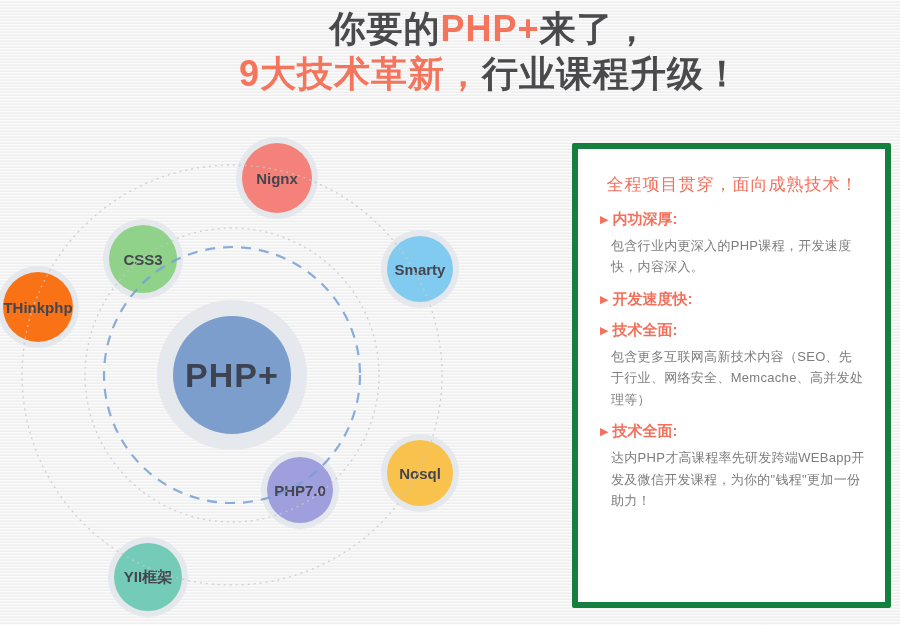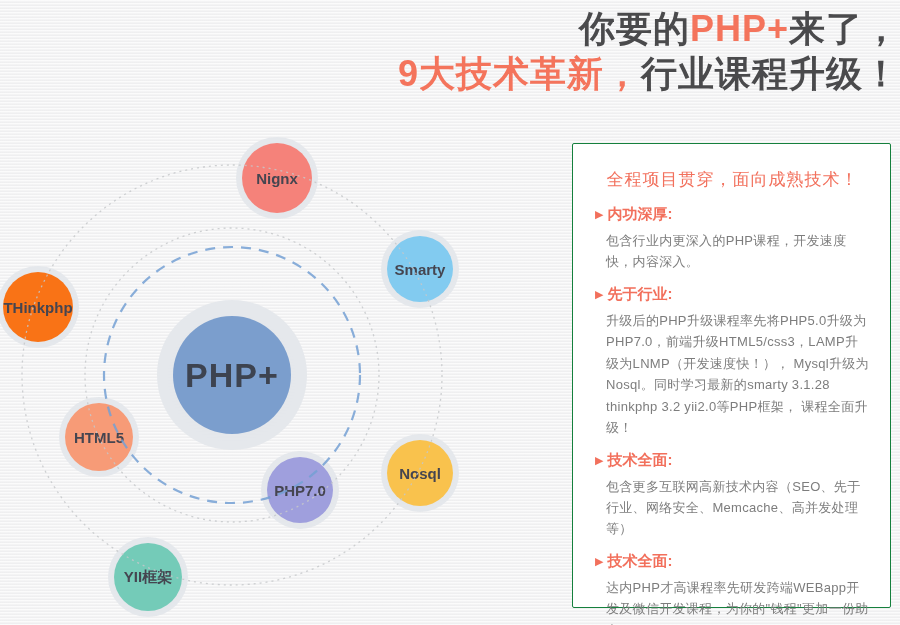--- a/index.html
+++ b/index.html
@@ -14,21 +14,21 @@
       180deg,
       rgba(255,255,255,0.65) 0px, rgba(255,255,255,0.65) 1px,
       rgba(222,222,224,0.28) 2px, rgba(232,232,234,0.15) 3px
     );
   }
 
   
   .title-wrap {
     position: absolute;
     top: 6px; left: 80px; width: 820px;
-    text-align: right;
+    text-align: center;
     z-index: 5;
   }
   .title-line {
     font-size: 36px;
     font-weight: bold;
     line-height: 45px;
     letter-spacing: 1px;
     white-space: nowrap;
   }
   .t-dark   { color: var(--title-dark, #4a4a4c); }
@@ -62,21 +62,21 @@
     color: #3d4350;
     box-shadow: 0 0 0 16px rgba(228,231,235,0.95), 0 3px 8px rgba(0,0,0,0.08);
   }
 
   
   .panel {
     position: absolute;
     left: 572px; top: 143px;
     width: 319px; height: 465px;
     background: #ffffff;
-    border: 1px solid #15803d;
+    border: 6px solid #15803d;
     border-radius: 2px;
     padding: 24px 20px 16px 22px;
     z-index: 4;
   }
   .panel-header {
     text-align: center;
     font-size: 17px;
     color: var(--panel-accent, #f27b6b);
     letter-spacing: 1px;
     margin-bottom: 14px;
@@ -113,28 +113,28 @@
 
 <div class="diagram">
 
   <div class="bubble center-bubble" style="left: 173px; top: 316px; height: 118px; width: 118px; background: rgb(123, 158, 205);">
     <span>PHP+</span>
   </div>
 
   <div class="bubble" style="left: 242px; top: 143px; height: 70px; width: 70px; background: rgb(245, 130, 122); justify-content: center;">
       <span>Nignx</span>
     </div>
+  <div class="bubble" style="left: 109px; top: 225px; height: 68px; width: 68px; background: rgb(144, 210, 138);">
+      <span>CSS3</span>
+    </div>
   <div class="bubble" style="left: 3px; top: 272px; height: 70px; width: 70px; background: #f97316;">
       <span>THinkphp</span>
     </div>
   <div class="bubble" style="left: 387px; top: 236px; height: 66px; width: 66px; background: rgb(130, 203, 240);">
       <span>Smarty</span>
-    </div>
-  <div class="bubble" style="left: 65px; top: 403px; height: 68px; width: 68px; background: rgb(247, 155, 119);">
-      <span>HTML5</span>
     </div>
   <div class="bubble" style="left: 267px; top: 457px; height: 66px; width: 66px; background: rgb(159, 159, 221);">
       <span>PHP7.0</span>
     </div>
   <div class="bubble" style="left: 387px; top: 440px; height: 66px; width: 66px; background: rgb(249, 194, 77);">
       <span>Nosql</span>
     </div>
   <div class="bubble" style="left: 114px; top: 543px; height: 68px; width: 68px; background: rgb(116, 203, 184);">
       <span>YII框架</span>
     </div>
@@ -153,23 +153,22 @@
     <div class="section-title">
       <span class="bullet">▶</span>
       <span>内功深厚:</span>
     </div>
     <div class="section-body">包含行业内更深入的PHP课程，开发速度快，内容深入。</div>
   </div>
 
   <div class="section">
     <div class="section-title">
       <span class="bullet">▶</span>
-      <span>先于行业:</span>
+      <span>开发速度快:</span>
     </div>
-    <div class="section-body">升级后的PHP升级课程率先将PHP5.0升级为PHP7.0，前端升级HTML5/css3，LAMP升级为LNMP（开发速度快！）， Mysql升级为Nosql。同时学习最新的smarty 3.1.28 thinkphp 3.2 yii2.0等PHP框架， 课程全面升级！</div>
   </div>
 
   <div class="section">
     <div class="section-title">
       <span class="bullet">▶</span>
       <span>技术全面:</span>
     </div>
     <div class="section-body">包含更多互联网高新技术内容（SEO、先于行业、网络安全、Memcache、高并发处理等）</div>
   </div>
 

